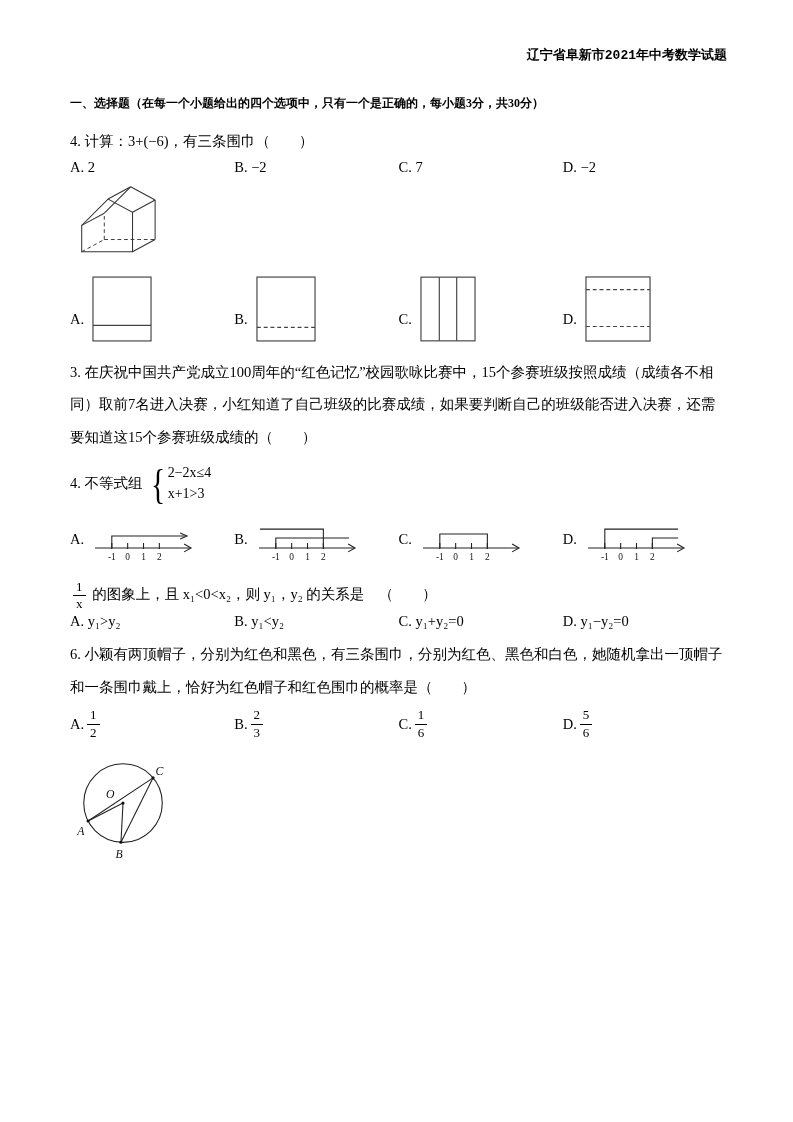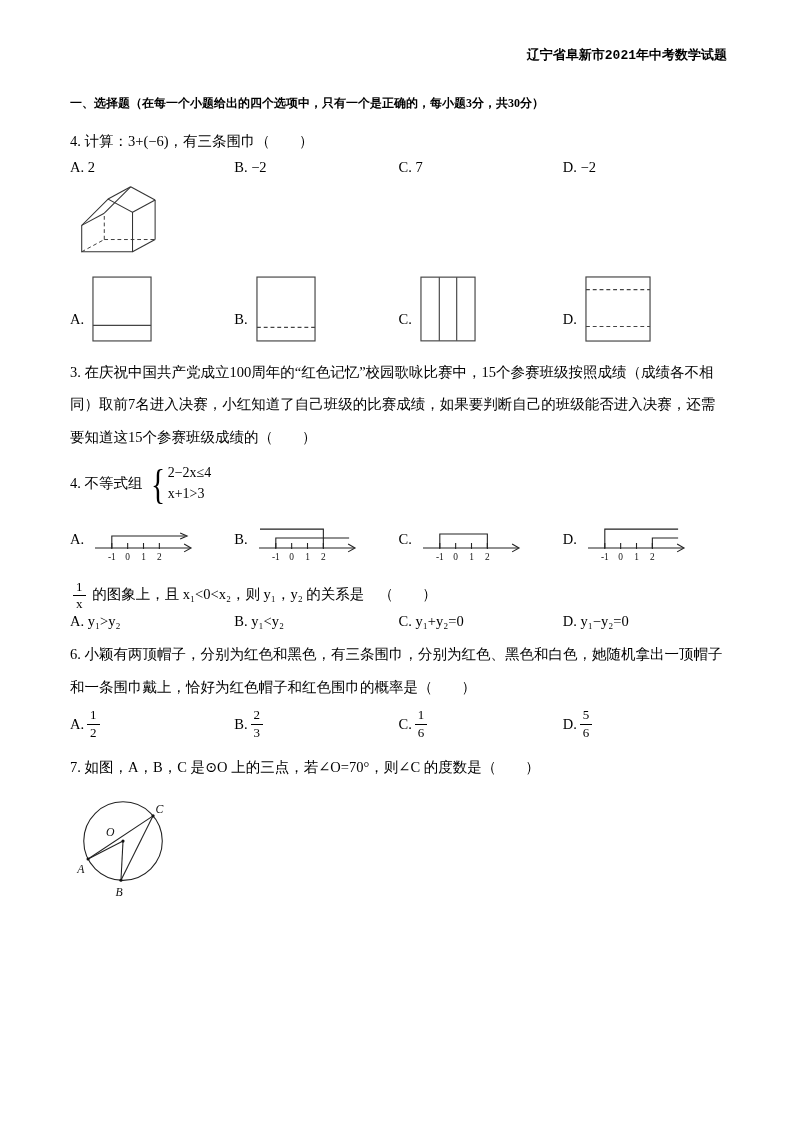--- a/index.html
+++ b/index.html
@@ -281,21 +281,20 @@
           <span>D.</span>
           <span class="frac">
             <span class="num">5</span>
             <span class="den">6</span>
           </span>
         </span>
     </div>
   </div>
 
   <div class="qblock">
-    <div class="stem">7. 如图，A，B，C 是⊙O 上的三点，若∠O=70°，则∠C 的度数是（　　）</div>
     <div class="circle-fig">
       <svg width="108" height="114" viewBox="0 0 110 116">
         <g fill="none" stroke="#222" stroke-width="1.1">
           <circle cx="54" cy="53" r="40"></circle>
           <line x1="54" y1="53" x2="18.4" y2="71.2"></line>
           <line x1="54" y1="53" x2="51.9" y2="92.9"></line>
           <line x1="84.6" y1="27.3" x2="18.4" y2="71.2"></line>
           <line x1="84.6" y1="27.3" x2="51.9" y2="92.9"></line>
         </g>
         <g fill="#111">

